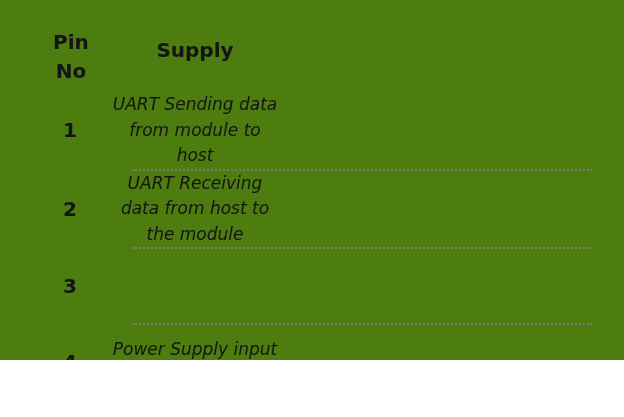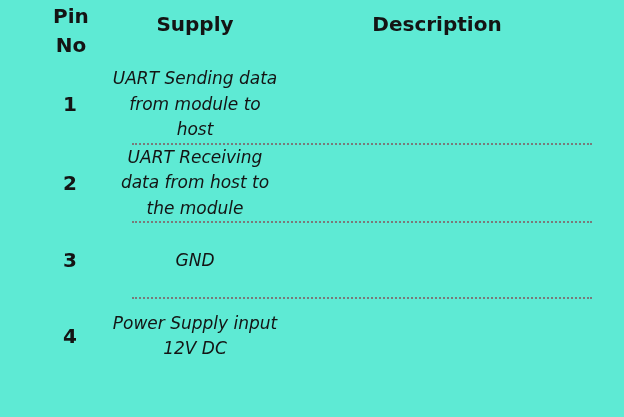--- a/index.html
+++ b/index.html
@@ -1,21 +1,21 @@
 <!DOCTYPE html>
 <html><head>
 <meta charset="utf-8">
 <style>
   html, body { margin: 0; padding: 0; }
   .page {
     width: 624px;
-    height: 417px;
-    background: #5eead4;
+    height: 360px;
+    background: #4d7c0f;
     box-sizing: border-box;
-    padding: 2px 30px 0 30px;
+    padding: 28px 30px 0 30px;
     font-family: "DejaVu Sans", "Liberation Sans", sans-serif;
     color: #141414;
     overflow: hidden;
   }
   .grid-row {
     display: grid;
     grid-template-columns: 80px 170px 1fr;
     align-items: center;
   }
   .header-row {
@@ -61,40 +61,38 @@
   }
 </style>
 </head>
 <body>
 
 <div class="page">
   <div class="grid-row header-row">
     <div class="cell header-cell header-pin">Pin
 No</div>
     <div class="cell header-cell header-signal">Supply</div>
-    <div class="cell header-cell header-desc">Description</div>
   </div>
   <div id="rows">
       <div class="grid-row data-row">
         <div class="cell pin-cell">1</div>
         <div class="cell desc-cell">
           <div class="inner">UART Sending data from module to host</div>
         </div>
       </div>
       <div class="divider"></div>
       <div class="grid-row data-row">
         <div class="cell pin-cell">2</div>
         <div class="cell desc-cell">
           <div class="inner">UART Receiving data from host to the module</div>
         </div>
       </div>
       <div class="divider"></div>
       <div class="grid-row data-row">
         <div class="cell pin-cell">3</div>
-        <div class="cell signal-cell">GND</div>
       </div>
       <div class="divider"></div>
       <div class="grid-row data-row">
         <div class="cell pin-cell">4</div>
         <div class="cell desc-cell">
           <div class="inner">Power Supply input 12V DC</div>
         </div>
       </div>
     </div>
 </div>

